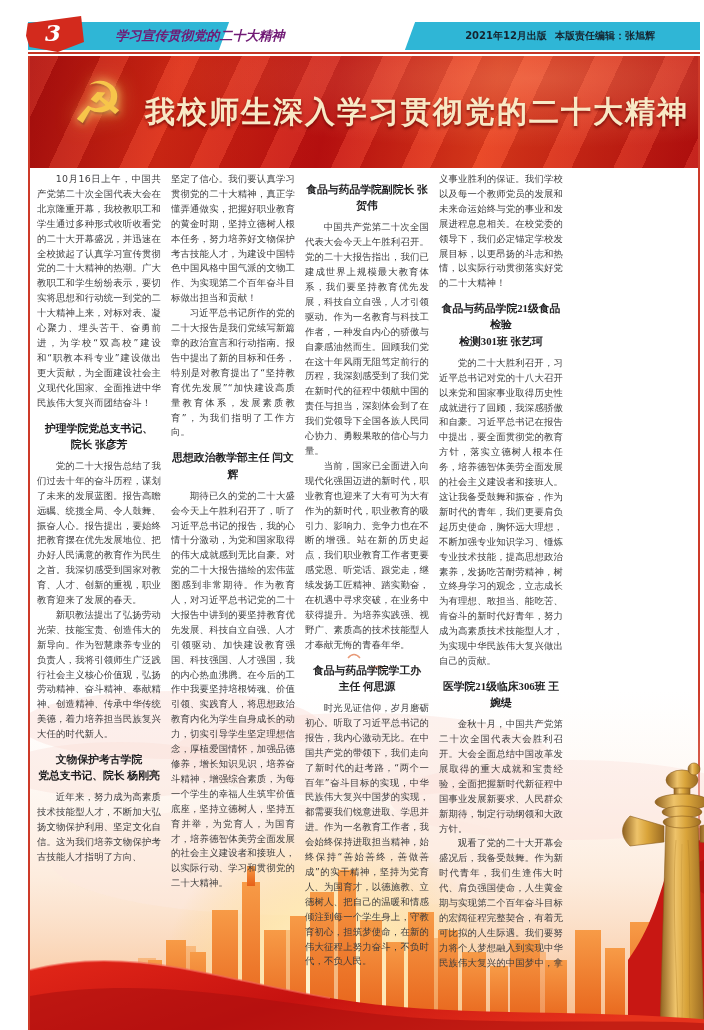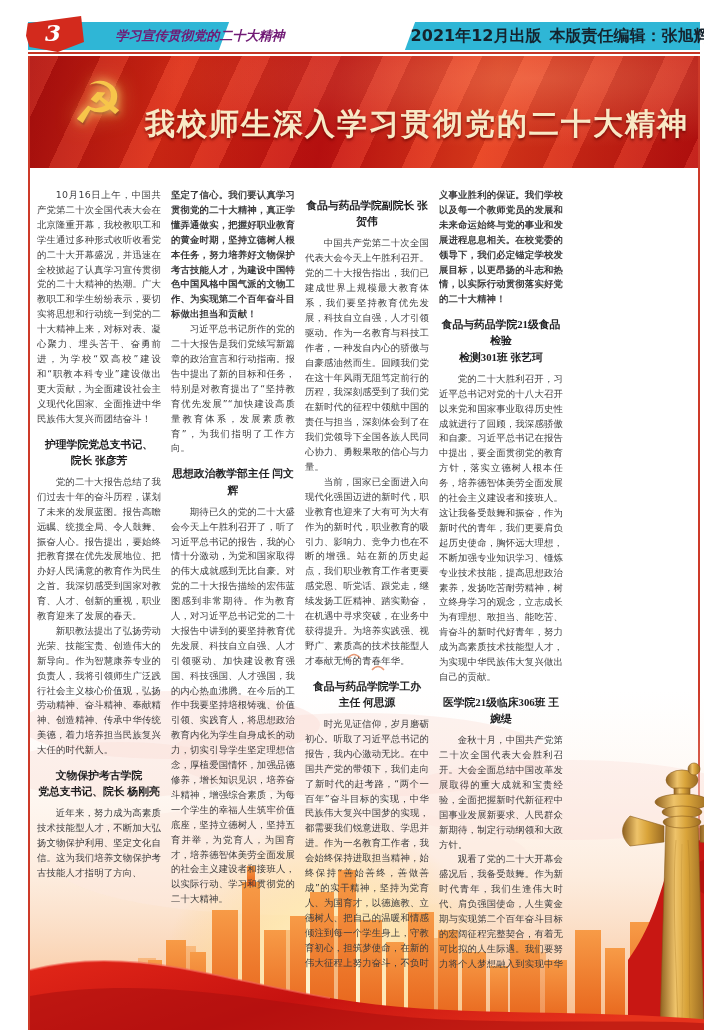--- a/index.html
+++ b/index.html
@@ -17,47 +17,47 @@
             font-size:23px;line-height:1;transform:translate(-2px,-2px);}
   .hdr-slogan{position:absolute;top:2px;left:62px;width:220px;height:28px;display:flex;align-items:center;
             justify-content:center;color:#701a75;font-family:"DejaVu Serif",serif;font-style:italic;
             font-weight:bold;font-size:13px;white-space:nowrap;z-index:2;}
   .hdr-center{position:absolute;top:2px;left:196px;width:186px;height:28px;background:#ffffff;
             transform:skewX(-20deg);z-index:1;}
   .hdr-masthead{position:absolute;top:2px;left:196px;width:186px;height:28px;display:flex;align-items:center;
             justify-content:center;color:#b5271b;font-family:"DejaVu Serif",serif;font-style:italic;
             font-weight:bold;font-size:17px;white-space:nowrap;z-index:2;}
   .hdr-right{position:absolute;top:2px;left:392px;width:280px;height:28px;display:flex;align-items:center;
-            justify-content:center;gap:8px;color:#15232e;font-size:16px;font-weight:bold;white-space:nowrap;z-index:2;}
+            justify-content:center;gap:8px;color:#15232e;font-size:10px;font-weight:bold;white-space:nowrap;z-index:2;}
 
   
   .frame{position:absolute;top:56px;left:28px;width:672px;height:974px;
          border-left:2px solid #cd3a29;border-right:2px solid #cd3a29;box-sizing:border-box;}
 
   
   .banner{position:absolute;top:0;left:0;width:668px;height:112px;overflow:hidden;
           background:linear-gradient(104deg,#a90f0f 0%,#d92d17 22%,#c11212 45%,#e6411f 68%,#b81010 100%);}
   .banner::before{content:"";position:absolute;inset:0;
           background:repeating-linear-gradient(115deg,rgba(255,120,90,0.18) 0 26px,rgba(120,0,0,0.18) 26px 64px);}
   .banner::after{content:"";position:absolute;inset:0;
           background:radial-gradient(ellipse at 75% 20%,rgba(255,160,120,0.35),transparent 55%);}
   .emblem{position:absolute;left:42px;top:18px;font-size:58px;line-height:1;color:#f7c54a;z-index:2;
           text-shadow:0 0 10px #ffdf7a,0 0 22px rgba(255,200,80,0.9),1px 2px 2px rgba(90,0,0,0.7);}
-  .banner h1{position:absolute;left:120px;right:14px;top:0;height:112px;margin:12px;display:flex;
+  .banner h1{position:absolute;left:120px;right:14px;top:0;height:112px;margin:0;display:flex;
           align-items:center;justify-content:center;z-index:2;
           color:#f8e9c6;font-size:30px;font-weight:bold;letter-spacing:2px;white-space:nowrap;
           text-shadow:0 2px 3px rgba(100,0,0,0.75);}
 
   
   .cols{position:absolute;top:112px;left:0;width:540px;height:800px;display:flex;gap:10px;
-        padding:20px 7px 0 7px;box-sizing:border-box;z-index:3;}
+        padding:4px 7px 0 7px;box-sizing:border-box;z-index:3;}
   .col{flex:1 1 0;overflow:hidden;}
   .para{margin:0;text-indent:2em;font-size:9.4px;line-height:14.9px;color:#3c3c3e;
         text-align:justify;letter-spacing:0.15px;}
-  .para.cont{text-indent:0;font-weight:bold;}
+  .para.cont{text-indent:0;}
   .subhead{margin:9px 0 7px 0;font-family:Liberation Serif, serif;font-weight:bold;font-size:10.8px;
         line-height:1.5;color:#1e1e20;text-align:center;white-space:pre-line;}
 
   
   .art{position:absolute;left:0;bottom:0;width:704px;height:400px;z-index:1;pointer-events:none;}
 </style>
 </head>
 <body>
 
 <div class="page">

